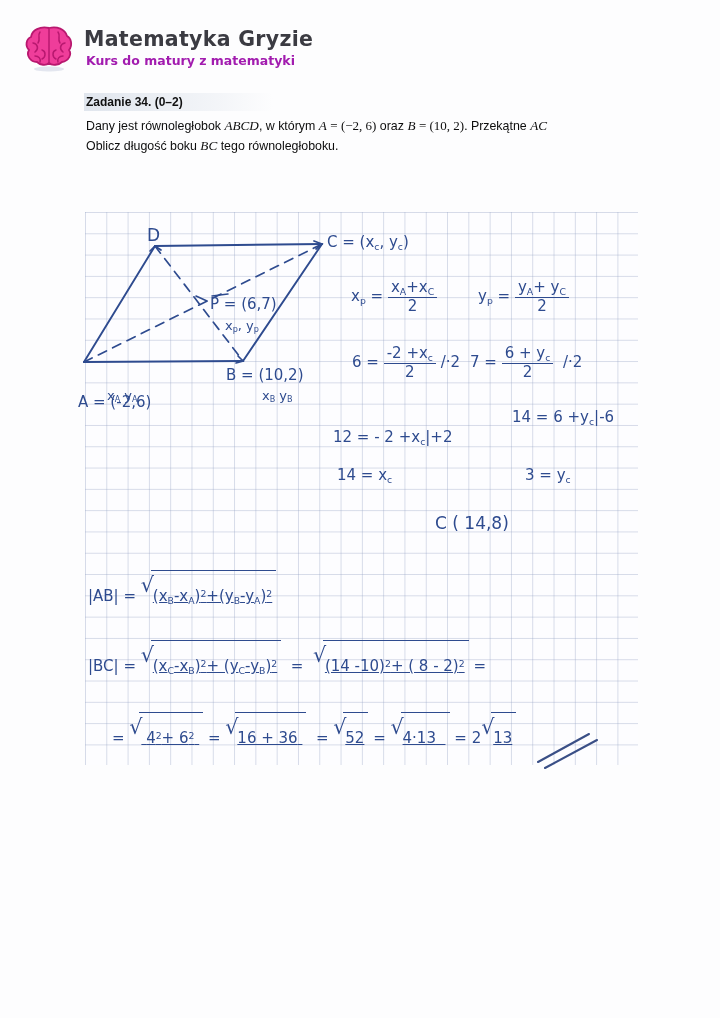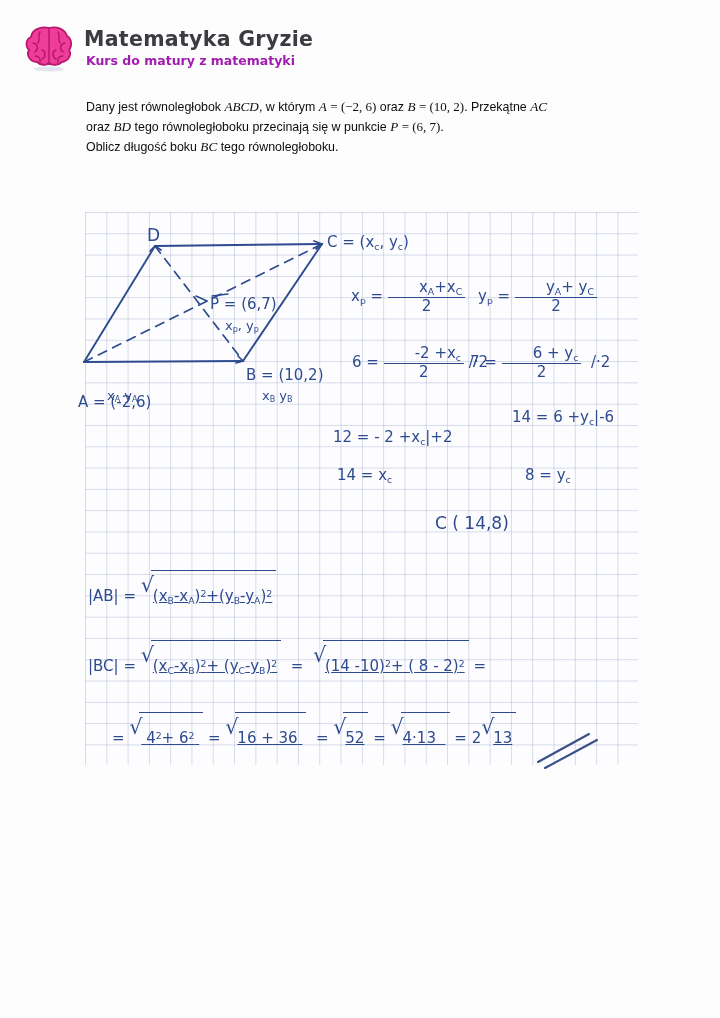--- a/index.html
+++ b/index.html
@@ -116,21 +116,21 @@
     font-size: 0.62em;
     vertical-align: 0.42em;
   }
   
   .frac {
     display: inline-block;
     vertical-align: middle;
     text-align: center;
     line-height: 1.12;
   }
-  .frac .num { display: block; padding: 0 3px; margin-left: 28px; }
+  .frac .num { display: block; padding: 0 3px; }
   .frac .den {
     display: block;
     border-top: 1.6px solid #2e4b8f;
     padding: 0 3px;
   }
   
   .sqrt {
     display: inline-block;
     position: relative;
     padding-left: 10px;
@@ -168,40 +168,34 @@
         <path d="M13 34 C17 34 19 37 18 40"></path>
         <path d="M41 34 C37 34 35 37 36 40"></path>
       </g>
     </svg>
   </div>
   <div id="site-title">Matematyka Gryzie</div>
   <div id="site-subtitle">Kurs do matury z matematyki</div>
 </div>
 
 <div id="task-block">
+  <div id="task-heading">Zadanie 34. (0–2)</div>
 
   <div class="task-line" id="task-line-1">
     <span>Dany jest równoległobok</span>
     <span class="mi">ABCD</span><span>, w którym</span>
     <span class="mi">A</span>
     <span class="mn">= (−2, 6)</span>
     <span>oraz</span>
     <span class="mi">B</span>
     <span class="mn">= (10, 2).</span>
     <span>Przekątne</span>
     <span class="mi">AC</span>
   </div>
 
-  <div class="task-line">
-    <span>oraz</span>
-    <span class="mi">BD</span>
-    <span>tego równoległoboku przecinają się w punkcie</span>
-    <span class="mi">P</span>
-    <span class="mn">= (6, 7).</span>
-  </div>
 
   <div class="task-line">
     <span>Oblicz długość boku</span>
     <span class="mi">BC</span>
     <span>tego równoległoboku.</span>
   </div>
 </div>
 
 <div id="grid-paper"></div>
 
@@ -251,21 +245,21 @@
 
   <div class="hw hw-sm" style="left:225px; top:318px;">
     <span>x</span><sub class="hs">p</sub><span>, y</span><sub class="hs">p</sub>
   </div>
 
   <div class="hw hw-md" style="left:78px; top:366px;margin-top:27px;">A = (-2,6)</div>
   <div class="hw hw-sm" style="left:107px; top:388px;">
     <span>x</span><sub class="hs">A</sub><span> y</span><sub class="hs">A</sub>
   </div>
 
-  <div class="hw hw-md" style="left:246px; top:366px;">B = (10,2)</div>
+  <div class="hw hw-md" style="left:226px; top:366px;">B = (10,2)</div>
   <div class="hw hw-sm" style="left:262px; top:388px;">
     <span>x</span><sub class="hs">B</sub><span> y</span><sub class="hs">B</sub>
   </div>
 
   <div class="hw hw-md" style="left:351px; top:279px;">
     <span>x</span><sub class="hs">p</sub>
     <span>=</span>
     <span class="frac">
       <span class="num"><span>x</span><sub class="hs">A</sub><span>+x</span><sub class="hs">C</sub></span>
       <span class="den">2</span>
@@ -305,21 +299,21 @@
     <span>12 = - 2 +x</span><sub class="hs">c</sub><span>|+2</span>
   </div>
   <div class="hw hw-md" style="left:337px; top:466px;">
     <span>14 = x</span><sub class="hs">c</sub>
   </div>
 
   <div class="hw hw-md" style="left:512px; top:408px;">
     <span>14 = 6 +y</span><sub class="hs">c</sub><span>|-6</span>
   </div>
   <div class="hw hw-md" style="left:525px; top:466px;">
-    <span>8 = y</span><sub class="hs">c</sub>
+    <span>3 = y</span><sub class="hs">c</sub>
   </div>
 
   <div class="hw hw-lg" style="left:435px; top:513px;">C ( 14,8)</div>
 
   <div class="hw hw-md" style="left:88px; top:570px;">
     <span>|AB| =</span>
     <span class="sqrt">
       <span class="rad">√</span>
       <span class="body"><span>(x</span><sub class="hs">B</sub><span>-x</span><sub class="hs">A</sub><span>)</span><sup class="hs">2</sup><span>+(y</span><sub class="hs">B</sub><span>-y</span><sub class="hs">A</sub><span>)</span><sup class="hs">2</sup></span>
     </span>

